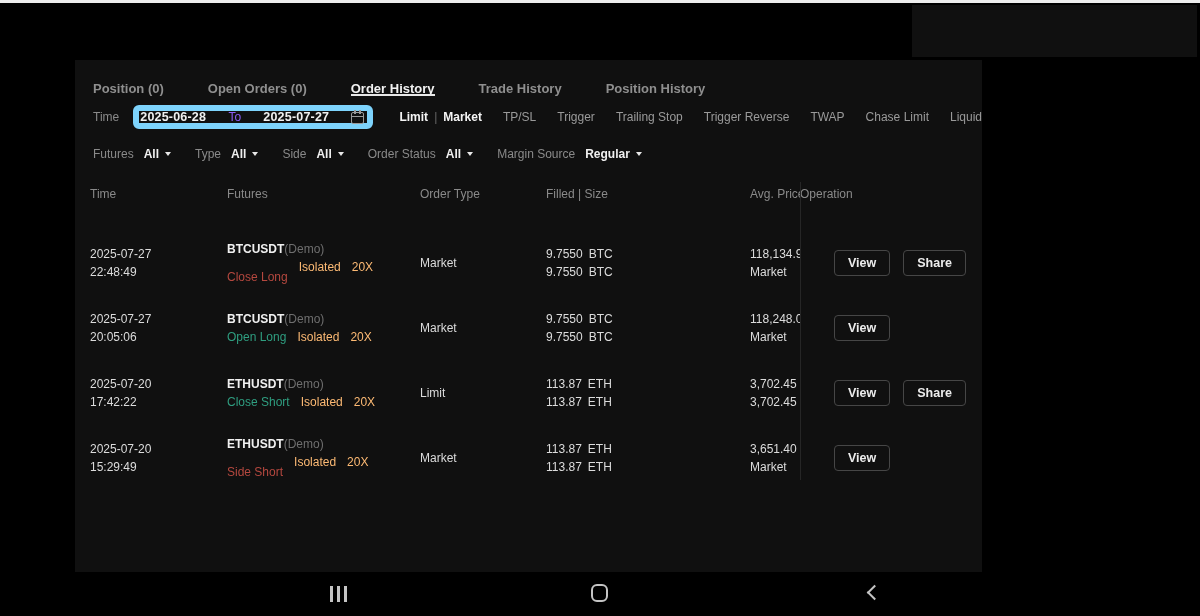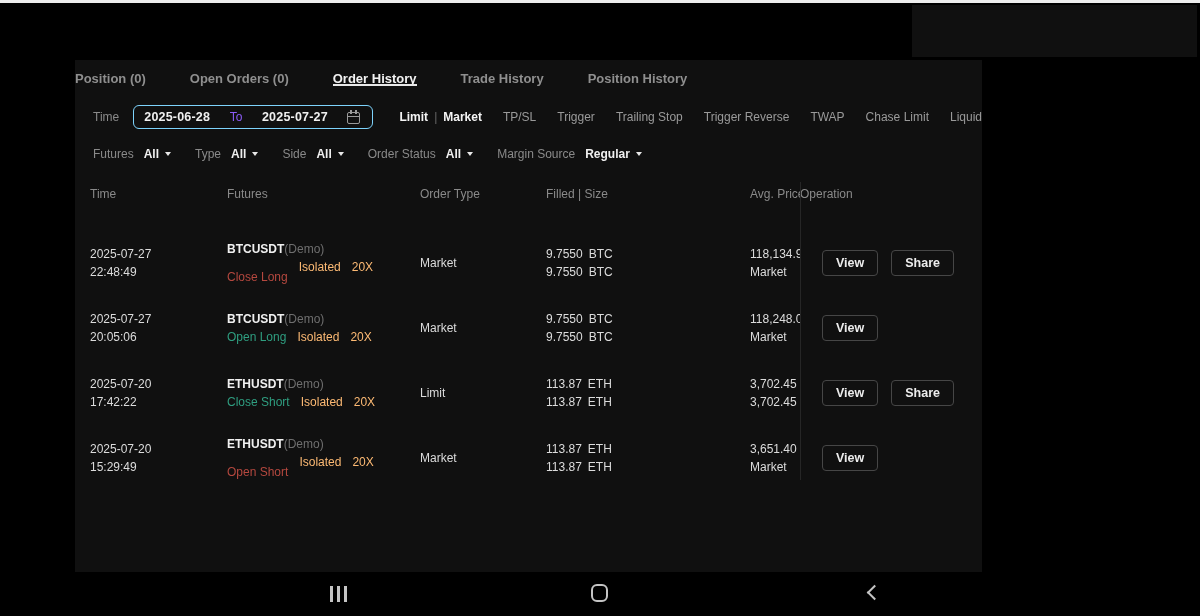--- a/index.html
+++ b/index.html
@@ -6,34 +6,34 @@
   html,body { width:1200px; height:616px; background:#000; overflow:hidden;
               font-family:"Liberation Sans", sans-serif; }
 
   .top-strip { position:absolute; left:0; top:0; width:1200px; height:3px; background:#ededed; }
   .topright-rect { position:absolute; left:912px; top:5px; width:285px; height:52px; background:#101010; }
 
   .panel { position:absolute; left:75px; top:60px; width:907px; height:512px; background:#101010; }
 
   
   .tabs-row { position:absolute; left:0; top:0; right:0; height:36px;
-              display:flex; align-items:center; gap:44px; }
+              display:flex; align-items:flex-end; padding-left:18px; gap:44px; }
   .tab { display:flex; align-items:center; position:relative;
          font-size:13px; font-weight:600; color:#8f8f8f; cursor:pointer; white-space:nowrap; }
   .tab.active { color:#f2f2f2; }
   .tab.active::after { content:""; position:absolute; left:0; right:0; bottom:0;
                        height:2px; background:#e8e8e8; }
 
   
   .filters-row1 { position:absolute; left:18px; top:44px; right:0; height:26px;
                   display:flex; align-items:center; overflow:hidden; }
   .flabel { color:#8a8a8a; font-size:12px; }
-  .date-box { margin-left:14px; width:248px; height:24px; border:1px solid #7dd3fc;
+  .date-box { margin-left:14px; width:248px; height:24px; border:6px solid #7dd3fc;
               border-radius:6px; display:flex; align-items:center;
-              padding:0 10px; justify-content:space-between; }
+              padding:0 1px; justify-content:space-between; }
   .date-val { color:#f0f0f0; font-size:12.5px; font-weight:700; letter-spacing:.2px; }
   .to-label { color:#8b5cf6; font-size:12px; }
   .chips { margin-left:26px; display:flex; align-items:center; gap:21px; white-space:nowrap; }
   .chip { color:#9a9a9a; font-size:12px; cursor:pointer; }
   .chip-active { display:flex; gap:6px; align-items:center; }
   .chip-active .on { color:#f5f5f5; font-weight:700; font-size:12px; }
   .chip-active .sep { color:#666; font-size:12px; }
 
   
   .filters-row2 { position:absolute; left:18px; top:82px; height:24px;
@@ -57,21 +57,21 @@
   .two-line div { white-space:nowrap; }
   .sym { color:#f0f0f0; font-weight:700; }
   .demo-tag { color:#6f6f6f; }
   .side-line { display:flex; gap:11px; white-space:nowrap; }
   [data-color="red"] { color:#b5483f;margin-top:10px; }
   [data-color="green"] { color:#2f9e80; }
   .mono-strong { color:#fdba74; }
   .filled-cell div { white-space:nowrap; }
   .unit { margin-left:6px; }
   .avg-cell { overflow:hidden; white-space:nowrap; width:50px; }
-  .op-cell { padding-left:22px; display:flex; gap:13px; }
+  .op-cell { padding-left:34px; display:flex; gap:13px; }
   .op-btn { height:26px; padding:0 13px; background:transparent; border:1px solid #464646;
             border-radius:4px; color:#ececec; font-size:12.5px; font-weight:600;
             font-family:"Liberation Sans", sans-serif; cursor:pointer; }
 
   
   .cal-icon { width:15px; height:15px; position:relative; display:inline-block; }
   .cal-icon .box { position:absolute; left:0; top:2px; width:13px; height:12px;
                    border:1.4px solid #9a9a9a; border-radius:2px; }
   .cal-icon .line { position:absolute; left:1px; top:6px; width:11px; height:1.4px; background:#9a9a9a; }
   .cal-icon .t1,.cal-icon .t2 { position:absolute; top:0; width:1.6px; height:4px; background:#9a9a9a; }
@@ -257,21 +257,21 @@
     </div>
 
     <div class="trow">
       <div class="cell two-line">
         <div>2025-07-20</div>
           <div>15:29:49</div>
       </div>
       <div class="cell two-line">
         <div><span class="sym">ETHUSDT</span><span class="demo-tag">(Demo)</span></div>
         <div class="side-line">
-          <span data-color="red">Open Short</span>
+          <span data-color="red">Side Short</span>
           <span class="mono-strong">Isolated</span>
           <span class="mono-strong">20X</span>
         </div>
       </div>
       <div class="cell">Market</div>
       <div class="cell two-line filled-cell">
         <div><span>113.87</span><span class="unit">ETH</span></div>
         <div><span>113.87</span><span class="unit">ETH</span></div>
       </div>
       <div class="cell two-line avg-cell">

